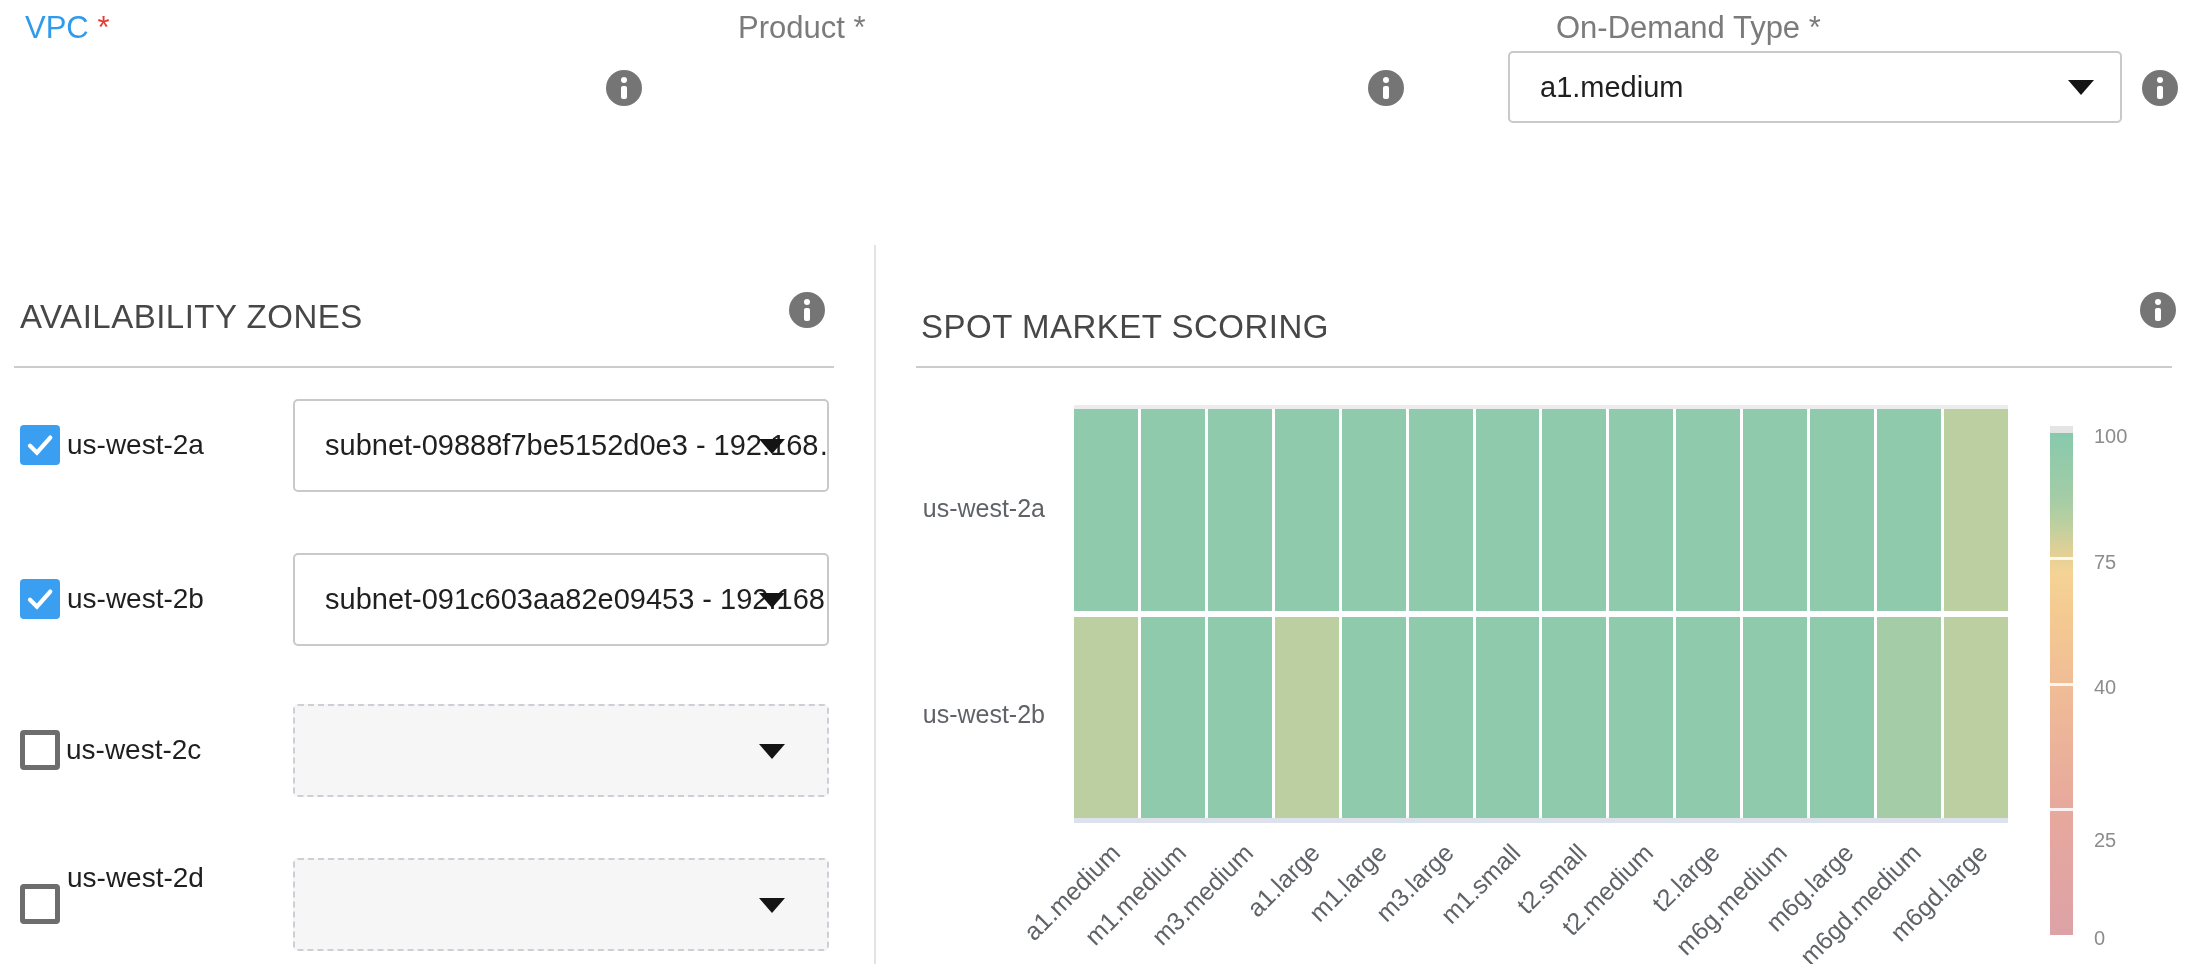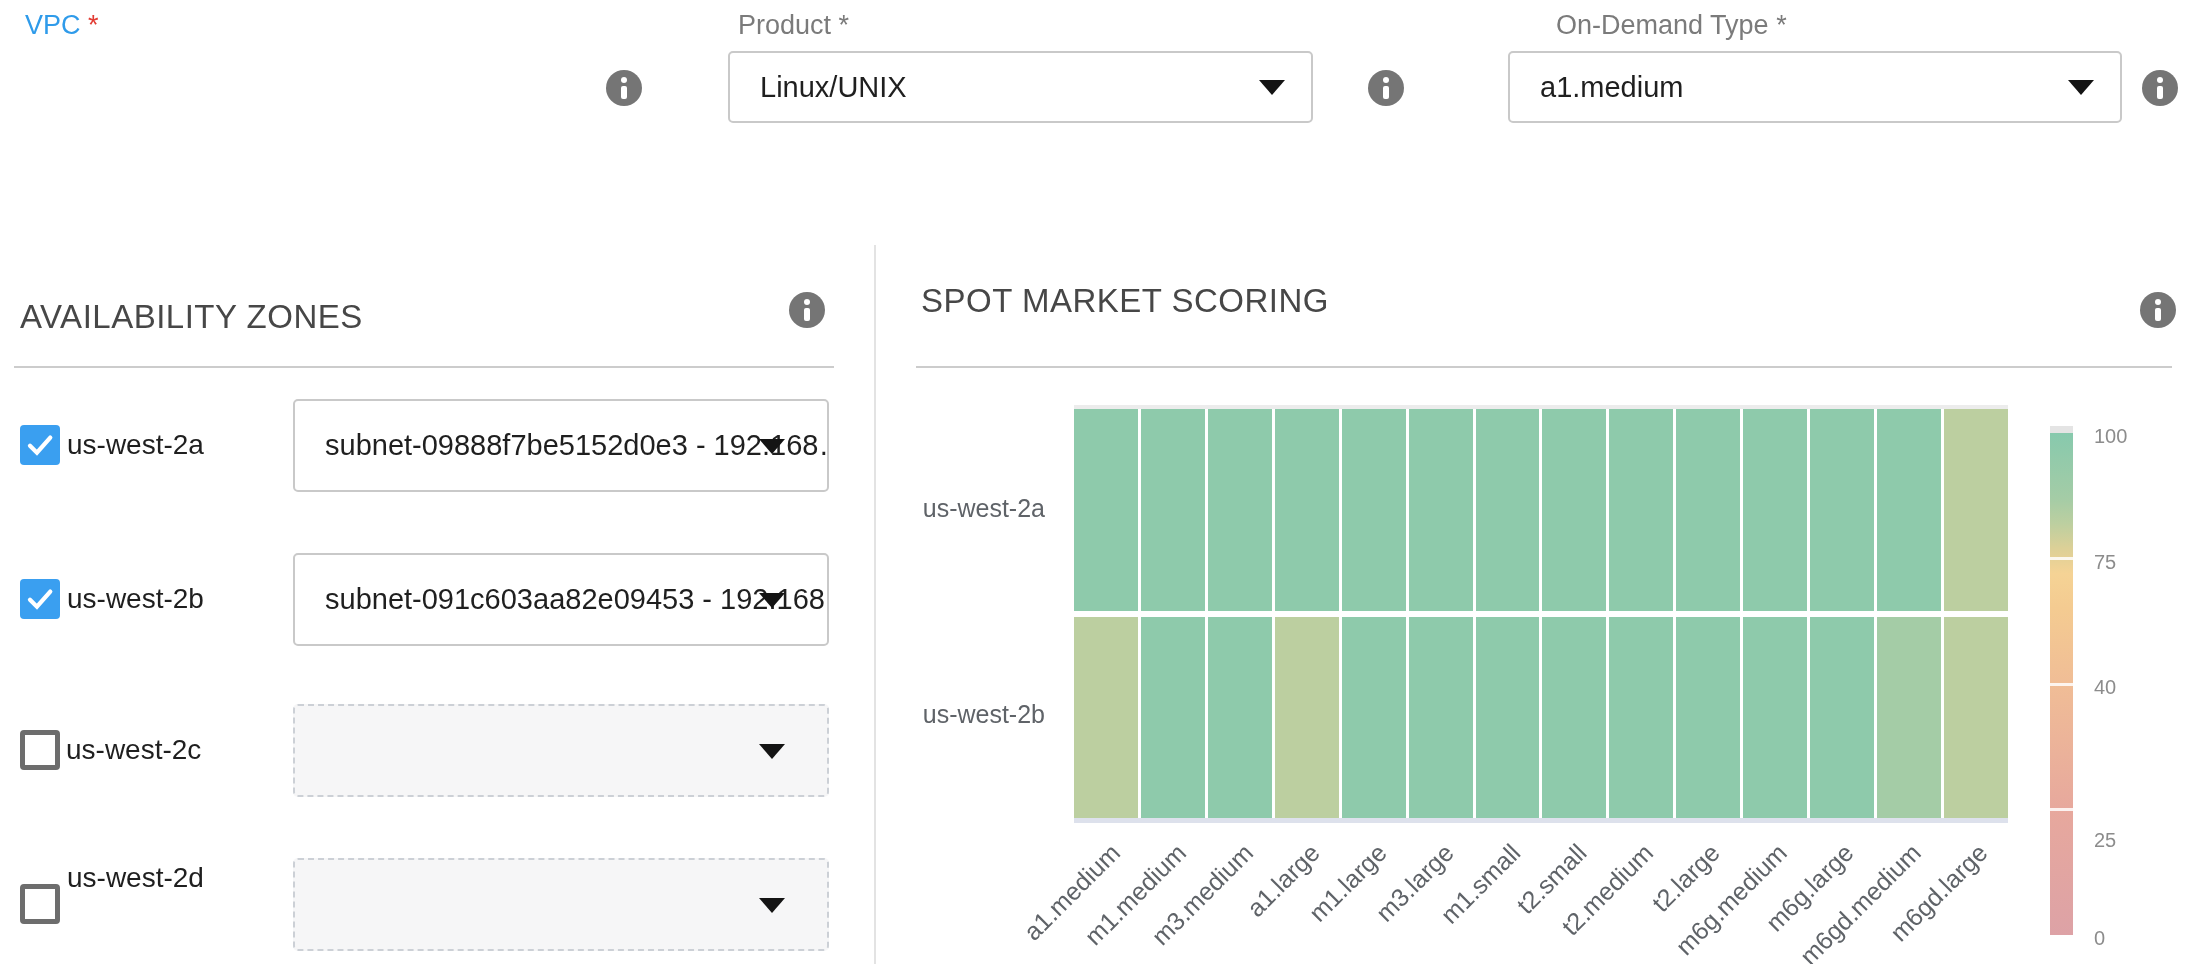--- a/index.html
+++ b/index.html
@@ -1,20 +1,20 @@
 <!DOCTYPE html>
 <html><head>
 <meta charset="utf-8">
 <style>
   html,body{margin:0;padding:0;background:#fff;}
   .root{position:relative;width:2196px;height:964px;background:#ffffff;overflow:hidden;
         font-family:"Liberation Sans", sans-serif;color:#202124;}
 
   
-  .field-label{position:absolute;font-size:27px;color:#7b7b7b;white-space:nowrap;}
+  .field-label{position:absolute;font-size:31px;color:#7b7b7b;white-space:nowrap;}
   .field-label.blue{color:#2f9bea;}
   .req-red{color:#e23c33;}
   .select{position:absolute;height:72px;background:#fff;border:2px solid #c9c9c9;border-radius:5px;
           display:flex;align-items:center;box-sizing:border-box;cursor:pointer;}
   .select .select-value{font-size:29px;color:#1f1f1f;padding-left:30px;white-space:nowrap;overflow:hidden;}
   .caret{position:absolute;right:26px;top:50%;margin-top:-7px;width:0;height:0;
          border-left:13px solid transparent;border-right:13px solid transparent;border-top:15px solid #141414;}
   .select.dashed{background:#f6f6f7;border:2px dashed #ccd0d6;}
 
   .info{position:absolute;width:36px;height:36px;border-radius:50%;background:#757575;cursor:pointer;}
@@ -61,24 +61,20 @@
   <div class="field-label blue" style="left:25px;top:10px;">
     <span>VPC</span>
     <span class="req-red">*</span>
   </div>
   <span class="info" style="left:606px;top:70px;"></span>
 
   <div class="field-label" style="left:738px;top:10px;">
     <span>Product</span>
     <span>*</span>
   </div>
-  <div class="select" style="left:728px;top:51px;width:585px;">
-    <span class="select-value">Linux/UNIX</span>
-    <span class="caret"></span>
-  </div>
   <span class="info" style="left:1368px;top:70px;"></span>
 
   <div class="field-label" style="left:1556px;top:10px;">
     <span>On-Demand Type</span>
     <span>*</span>
   </div>
   <div class="select" style="left:1508px;top:51px;width:614px;">
     <span class="select-value">a1.medium</span>
     <span class="caret"></span>
   </div>
@@ -119,21 +115,21 @@
     <span class="caret"></span>
   </div>
 
   <div class="checkbox unchecked" style="left:20px;top:884px;"></div>
   <div class="az-label" style="left:67px;top:861px;">us-west-2d</div>
   <div class="select az-select dashed" style="top:858px;">
     <span class="select-value"></span>
     <span class="caret"></span>
   </div>
 
-  <div class="section-title" style="left:921px;top:282px;text-align:right;">SPOT MARKET SCORING</div>
+  <div class="section-title" style="left:921px;top:308px;text-align:right;">SPOT MARKET SCORING</div>
   <span class="info" style="left:2140px;top:292px;"></span>
   <div class="hrule" style="left:916px;top:366px;width:1256px;"></div>
 
   <div class="ylabel" style="top:494px;">us-west-2a</div>
   <div class="ylabel" style="top:700px;">us-west-2b</div>
 
   <div class="heat-top"></div>
   <div class="heat" id="heat">
       <div class="cell" title="us-west-2a / a1.medium: 97" style="background: rgb(142, 202, 171);"></div>
       <div class="cell" title="us-west-2a / m1.medium: 97" style="background: rgb(142, 202, 171);"></div>

